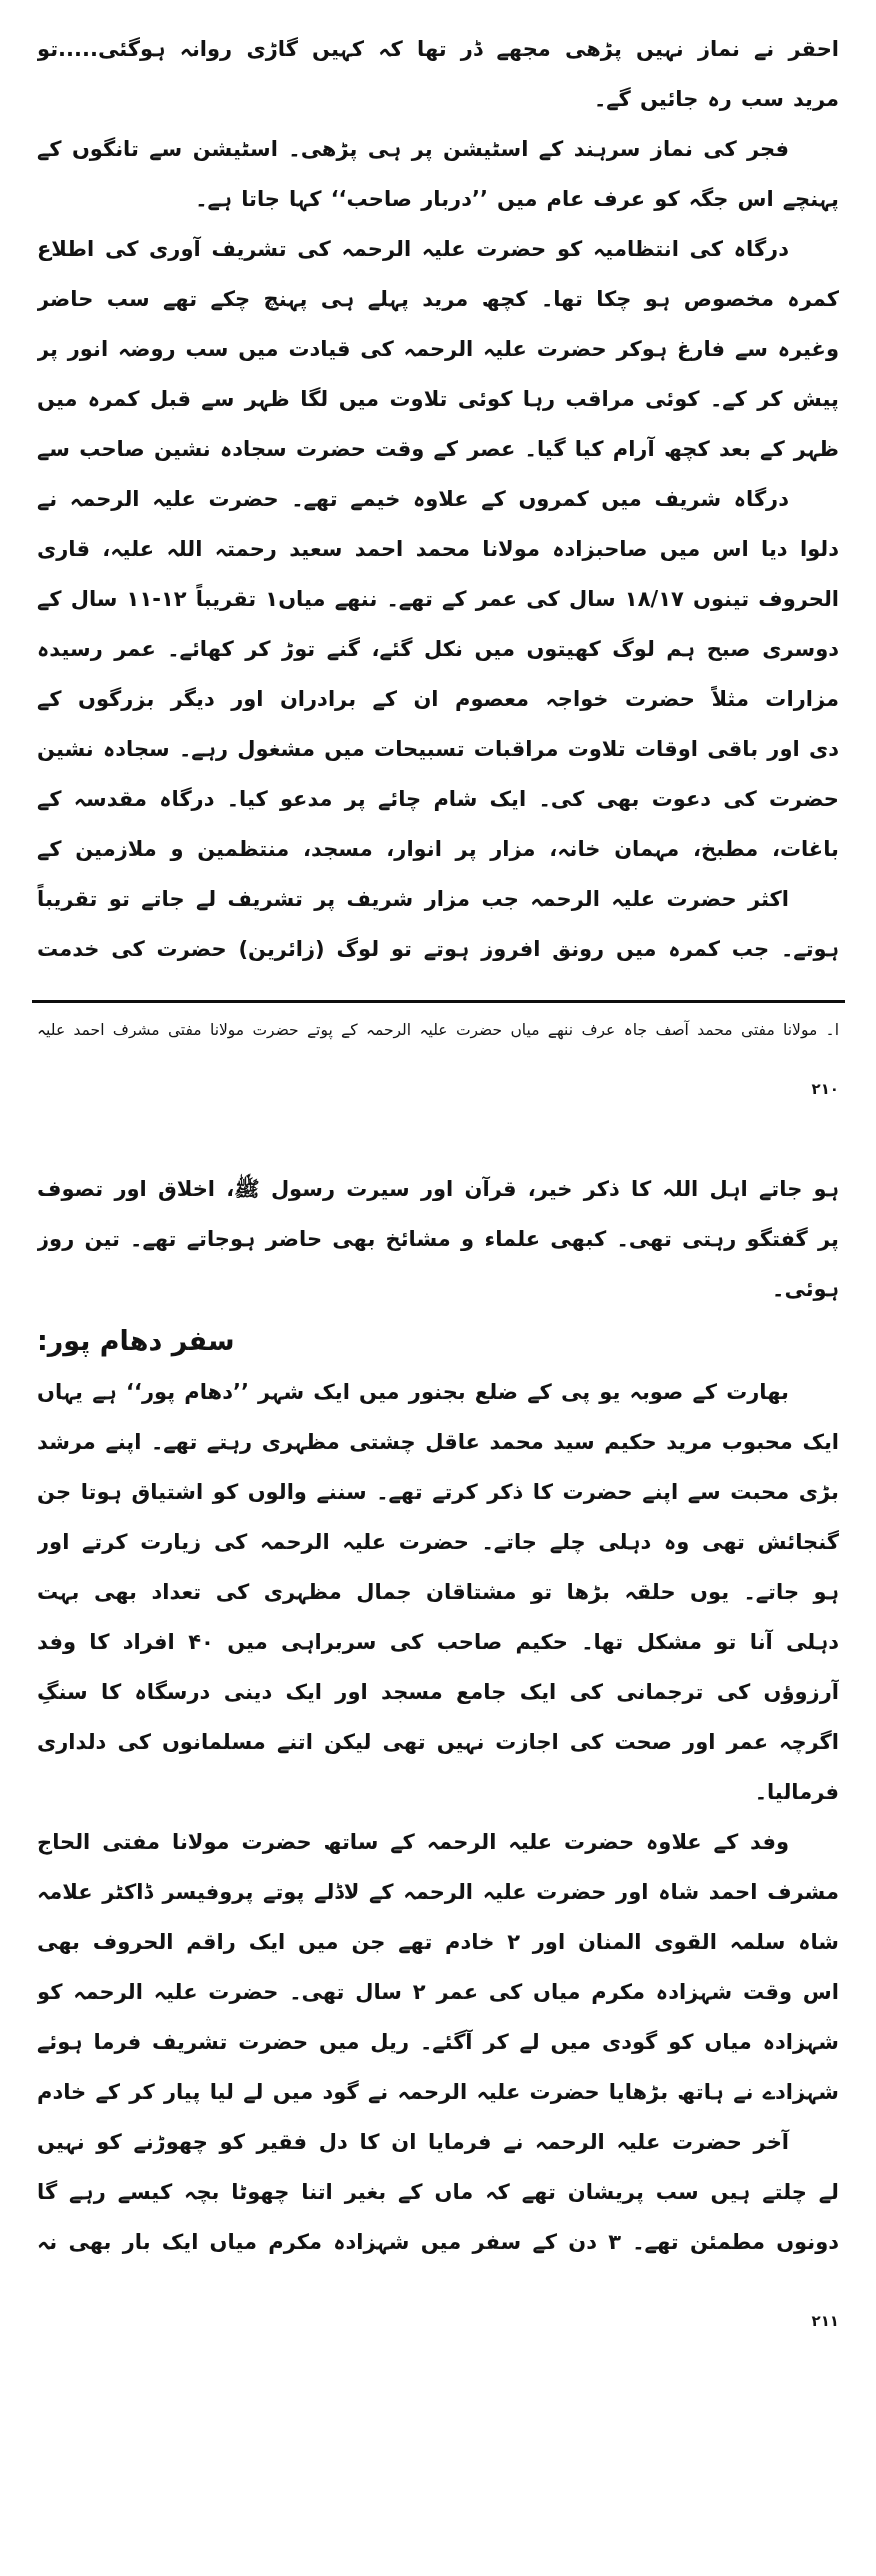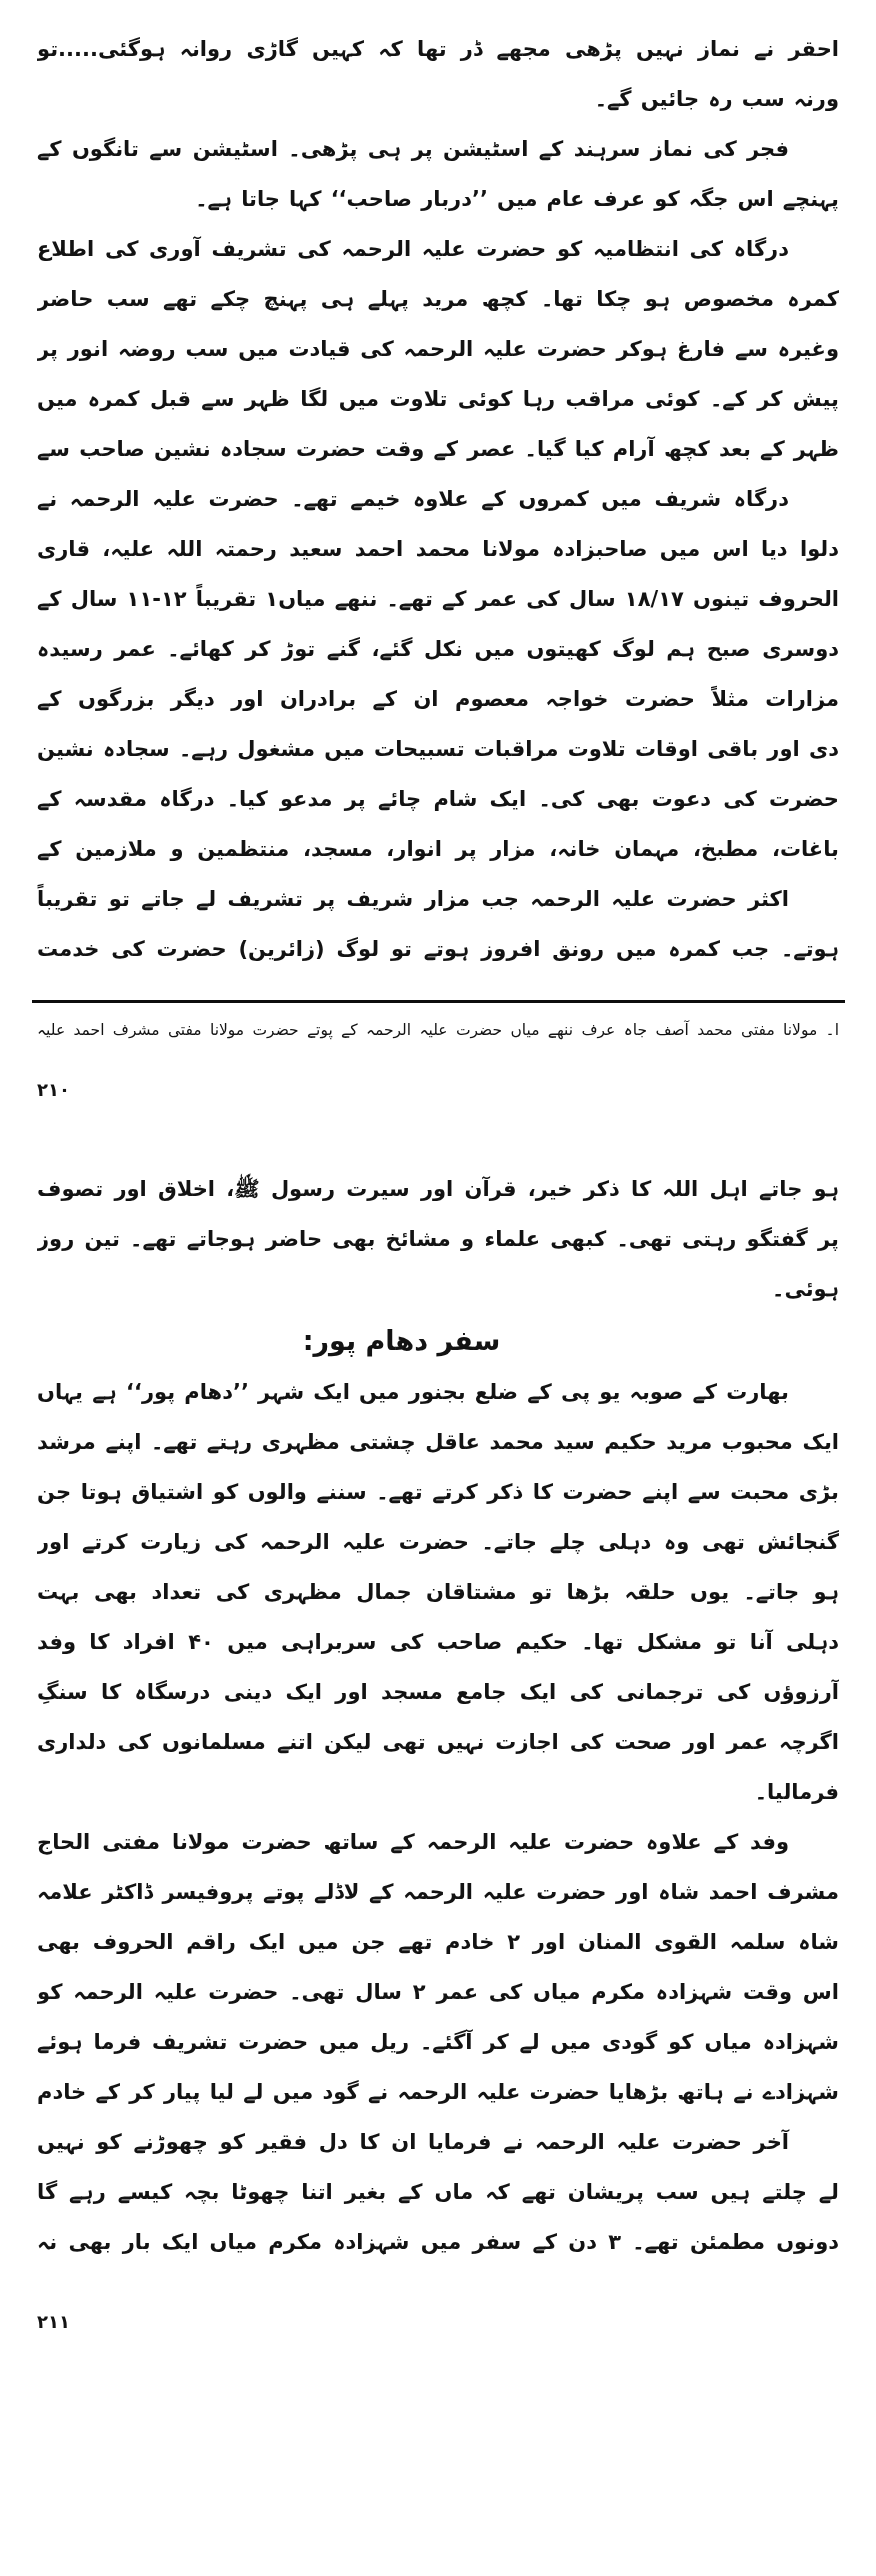--- a/index.html
+++ b/index.html
@@ -41,49 +41,49 @@
   }
   .footnote .line {
     font-size: 15.5px;
     font-weight: 400;
     line-height: 42px;
     height: 42px;
     word-spacing: 0.9px;
   }
   .pageno {
     direction: ltr;
-    text-align: left;
-    font-size: 18px;
+    text-align: right;
+    font-size: 15px;
     font-weight: 700;
     line-height: 29px;
     height: 29px;
     margin-top: 24px;
   }
   .page2-intro { margin-top: 60px; }
   .hd {
     margin: 0;
     font-size: 27px;
     font-weight: 700;
     line-height: 53px;
     height: 53px;
-    text-align: center;
+    text-align: left;
     padding-right: 73px;
   }
   .pageno.last { margin-top: 40px; }
 </style>
 </head>
 <body>
 
 <div class="sheet">
 
   <section>
     <div class="paras">
         <div class="para">
           <div class="line">احقر نے نماز نہیں پڑھی مجھے ڈر تھا کہ کہیں گاڑی روانہ ہوگئی.....تو زنجیر کھینچ کر روکوں گا</div>
-          <div class="line end">ورنہ سب رہ جائیں گے۔</div>
+          <div class="line end">مرید سب رہ جائیں گے۔</div>
         </div>
         <div class="para ind">
           <div class="line">فجر کی نماز سرہند کے اسٹیشن پر ہی پڑھی۔ اسٹیشن سے تانگوں کے ذریعہ درگاہ مجددیہ</div>
           <div class="line end">پہنچے اس جگہ کو عرف عام میں ’’دربار صاحب‘‘ کہا جاتا ہے۔</div>
         </div>
         <div class="para ind">
           <div class="line">درگاہ کی انتظامیہ کو حضرت علیہ الرحمہ کی تشریف آوری کی اطلاع ہوگئی تھی ایک کشادہ</div>
           <div class="line">کمرہ مخصوص ہو چکا تھا۔ کچھ مرید پہلے ہی پہنچ چکے تھے سب حاضر خدمت ہوگئے۔ ناشتہ</div>
           <div class="line">وغیرہ سے فارغ ہوکر حضرت علیہ الرحمہ کی قیادت میں سب روضہ انور پر حاضر ہوئے فاتحہ</div>
           <div class="line">پیش کر کے۔ کوئی مراقب رہا کوئی تلاوت میں لگا ظہر سے قبل کمرہ میں کھانا پہنچ گیا۔ نماز</div>

